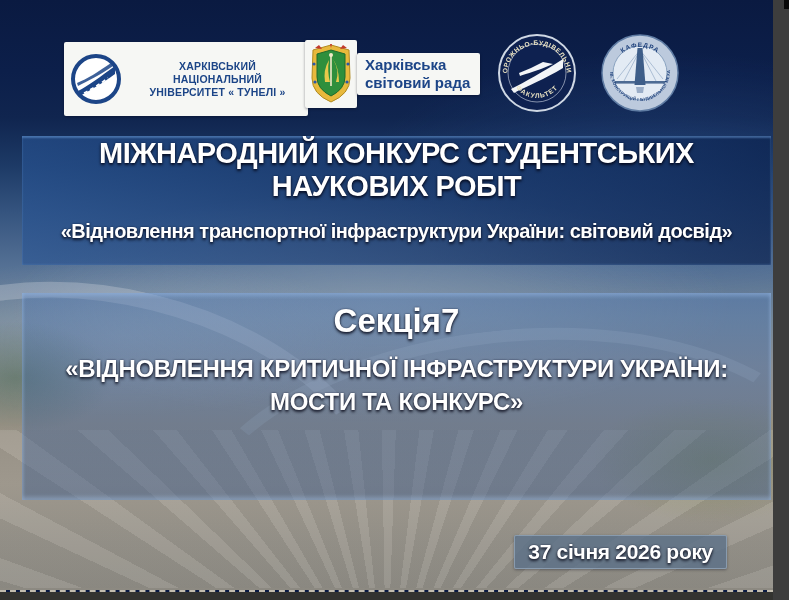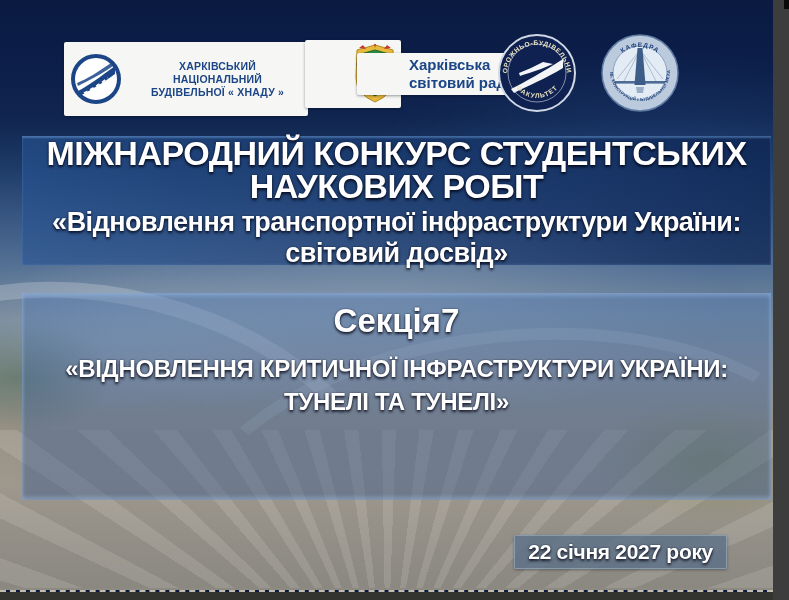--- a/index.html
+++ b/index.html
@@ -26,43 +26,43 @@
     border:12px solid transparent;border-top-color:rgba(205,212,220,0.22);
     border-radius:50%;transform:rotate(-6deg);}
   .rays{position:absolute;left:0;top:430px;width:100%;height:158px;
     background:repeating-conic-gradient(from 247deg at 50% 170%, rgba(255,255,255,0.10) 0deg 3deg, rgba(100,110,120,0.05) 3deg 8deg);}
   .right-frame{position:absolute;right:0;top:0;width:16px;height:600px;background:#3d3d3d;}
   .bottom-frame{position:absolute;left:0;bottom:0;width:773px;height:8px;background:#333330;}
   .corner-notch{position:absolute;right:0;top:0;width:5px;height:9px;background:#0a0a0a;}
 
   
   .logo-box{position:absolute;background:#f6f7f4;border-radius:2px;
-    box-shadow:0 1px 3px rgba(0,0,20,0.4);display:flex;align-items:center;padding-left:44px;}
+    box-shadow:0 1px 3px rgba(0,0,20,0.4);display:flex;align-items:center;}
   .khnadu-box{left:64px;top:42px;width:232px;height:66px;padding:4px 6px;gap:11px;}
   .khnadu-text{flex:1;text-align:center;color:#1c4587;font-weight:bold;
     font-size:10.5px;line-height:13px;letter-spacing:0.2px;}
   .arms-box{left:305px;top:40px;width:52px;height:68px;justify-content:center;}
   .rada-box{left:357px;top:53px;width:123px;height:42px;justify-content:center;}
   .rada-text{text-align:left;color:#1c4587;font-weight:bold;font-size:15px;line-height:18px;padding-left:8px;width:100%;}
   .emblem{position:absolute;width:80px;height:80px;top:33px;}
   .emblem.fac{left:497px;}
   .emblem.dep{left:600px;}
 
   
   .band{position:absolute;left:22px;width:749px;color:#fff;text-align:center;}
   .band1{top:136px;height:129px;
     background:linear-gradient(100deg, rgba(40,85,150,0.60), rgba(12,35,80,0.72));
     box-shadow:inset 0 2px 2px rgba(120,170,230,0.45), inset 0 -1px 2px rgba(90,140,200,0.25);}
   .band2{top:293px;height:207px;
     background:linear-gradient(180deg, rgba(80,120,180,0.40), rgba(45,80,135,0.42));
     box-shadow:inset 0 3px 4px rgba(160,195,240,0.45), inset 0 -3px 4px rgba(170,200,240,0.40);}
   .shadowed{text-shadow:0 2px 3px rgba(0,0,15,0.8), 0 0 2px rgba(0,0,30,0.55);}
-  .title-main{font-size:34px;font-weight:800;line-height:33px;letter-spacing:-0.5px;
-    max-width:732px;margin:1px auto 4px;}
-  .title-sub{font-size:27px;font-weight:800;line-height:31px;letter-spacing:-0.5px;
+  .title-main{font-size:29px;font-weight:800;line-height:33px;letter-spacing:-0.5px;
+    max-width:732px;margin:1px auto 13px;}
+  .title-sub{font-size:20px;font-weight:800;line-height:31px;letter-spacing:-0.5px;
     max-width:732px;margin:0 auto;}
   .section-label{font-size:33px;font-weight:800;line-height:38px;margin-top:9px;}
   .section-title{font-size:24px;font-weight:800;line-height:33px;letter-spacing:-0.3px;
     max-width:700px;margin:12px auto 0;}
   .date-badge{position:absolute;right:46px;top:535px;
     background:rgba(92,112,136,0.82);border:1px solid rgba(165,185,205,0.55);
     color:#fff;font-size:21px;font-weight:800;line-height:24px;
     padding:4px 13px;border-radius:2px;letter-spacing:-0.3px;
     box-shadow:0 1px 3px rgba(0,0,20,0.35);}
 </style>
@@ -76,21 +76,21 @@
 
   <div class="logo-box khnadu-box">
     <svg width="52" height="52" viewBox="0 0 52 52">
       <circle cx="26" cy="26" r="23" fill="#ffffff" stroke="#1c4587" stroke-width="4"></circle>
       <path d="M8,38 C18,33 30,24 45,13 L45,21 C32,31 20,37 10,43 Z" fill="#1c4587"></path>
       <path d="M7,30 C17,26 28,19 41,10 L43,13 C30,22 18,28 8,33 Z" fill="#1c4587" opacity="0.85"></path>
       <path d="M14,40 C22,36 30,31 38,25" stroke="#ffffff" stroke-width="1.6" stroke-dasharray="4 3" fill="none"></path>
     </svg>
     <div class="khnadu-text">
       <div>ХАРКІВСЬКИЙ НАЦІОНАЛЬНИЙ</div>
-      <div>БУДІВЕЛЬНОЇ « ХНАДУ »</div>
+      <div>УНІВЕРСИТЕТ « ТУНЕЛІ »</div>
     </div>
   </div>
 
   <div class="logo-box arms-box">
     <svg width="44" height="60" viewBox="0 0 44 60">
       <path d="M22,1 L40,6 L41,34 Q41,50 22,58 Q3,50 3,34 L4,6 Z" fill="#e8b93c" stroke="#b08a20" stroke-width="1"></path>
       <path d="M6,4 L10,1 L13,5 Z M31,5 L34,1 L38,4 Z M21,0 L23,0 L22,4 Z" fill="#c23b2e"></path>
       <circle cx="5" cy="20" r="1.6" fill="#2a58a8"></circle>
         <circle cx="39" cy="20" r="1.6" fill="#2a58a8"></circle>
       <circle cx="6" cy="38" r="1.6" fill="#2a58a8"></circle>
@@ -151,22 +151,22 @@
 
   <div class="band band1">
     <div class="title-main shadowed">МІЖНАРОДНИЙ КОНКУРС СТУДЕНТСЬКИХ НАУКОВИХ РОБІТ</div>
     <div class="title-sub shadowed">«Відновлення транспортної інфраструктури України: світовий досвід»</div>
   </div>
 
   <div class="band band2">
     <div class="section-label shadowed">Секція7</div>
     <div class="section-title shadowed">
       <div>«ВІДНОВЛЕННЯ КРИТИЧНОЇ ІНФРАСТРУКТУРИ УКРАЇНИ:</div>
-      <div>ТУНЕЛІ ТА ТУНЕЛІ»</div>
+      <div>МОСТИ ТА КОНКУРС»</div>
     </div>
   </div>
 
-  <div class="date-badge shadowed">22 січня 2027 року</div>
+  <div class="date-badge shadowed">37 січня 2026 року</div>
 </div>
 
 <div class="right-frame"></div>
 <div class="bottom-frame"></div>
 <div class="corner-notch"></div>
 
 </body></html>

